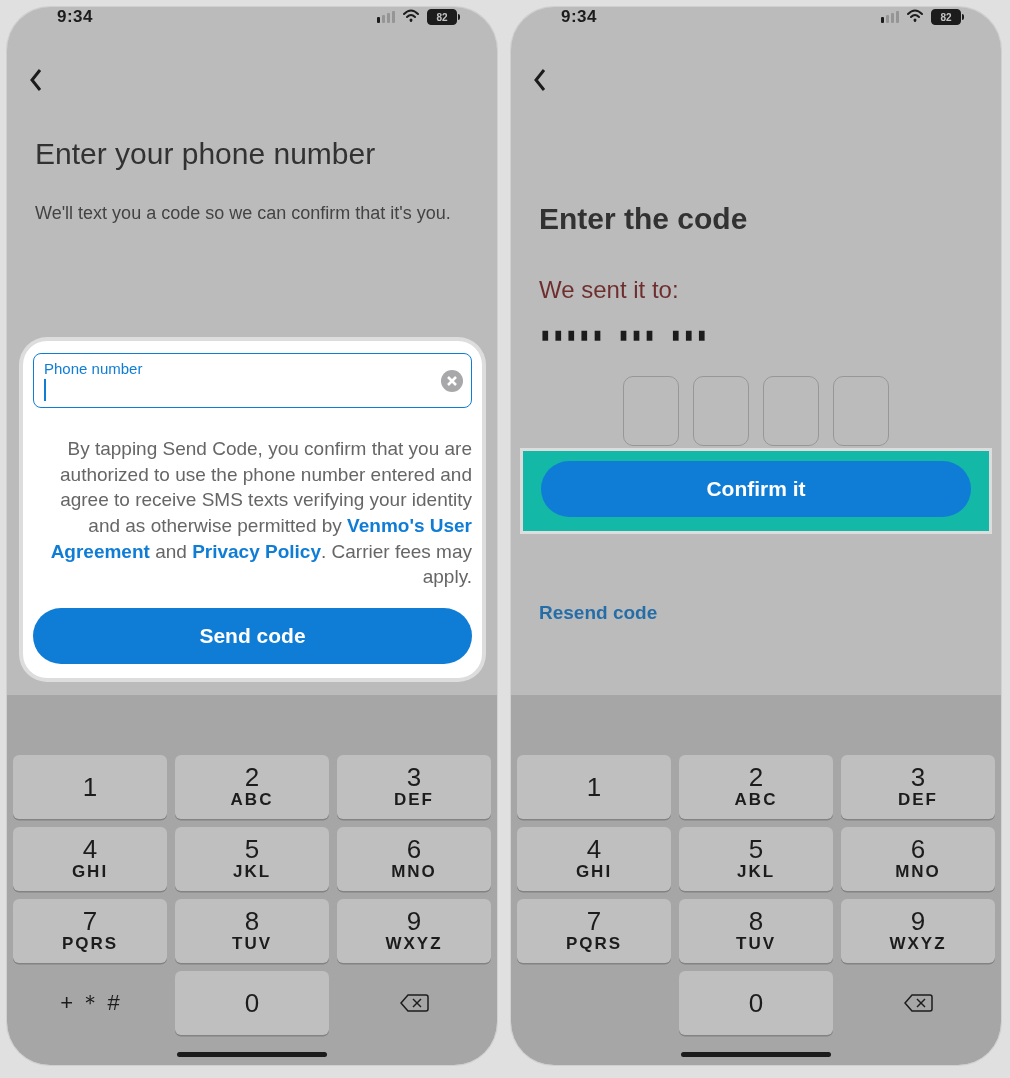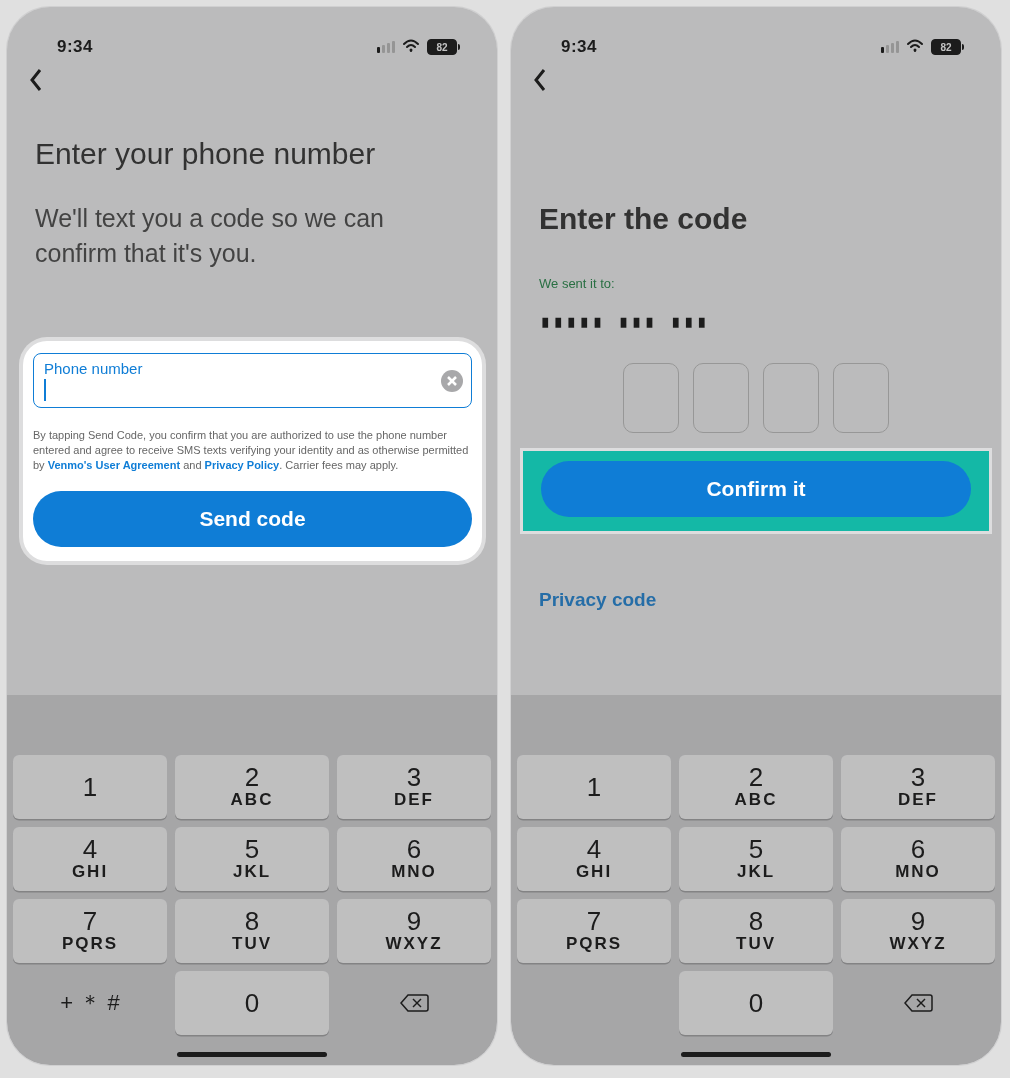--- a/index.html
+++ b/index.html
@@ -24,21 +24,21 @@
   .dim-overlay {
     position: absolute;
     inset: 0;
     background: rgba(80,80,80,0.35);
     pointer-events: none;
     z-index: 50;
   }
   .status-bar {
     height: 50px;
     display: flex;
-    align-items: flex-end;
+    align-items: flex-start;
     justify-content: space-between;
     padding: 0 40px 0 50px;
     font-size: 17px;
     font-weight: 600;
     color: #000;
   }
   .status-left { letter-spacing: 0.5px; font-weight:600;}
   .status-right { display: flex; align-items: center; gap: 6px; }
   .sig-bars { display:flex; align-items:flex-end; gap:2px; }
   .sig-bars span { width:3px; background:#bbb; border-radius:1px; display:inline-block;}
@@ -56,44 +56,44 @@
     background:#000; color:#fff;
   }
   .battery::after {
     content:""; position:absolute; right:-4px; top:4px;
     width:2px; height:6px; background:#000; border-radius:0 2px 2px 0;
   }
   .nav-bar { height: 50px; display:flex; align-items:center; padding: 0 20px; }
   .back-chev svg { width: 18px; height: 26px; stroke:#000; stroke-width:3; fill:none; }
   .content { padding: 30px 28px 0 28px; text-align:left; }
   .page-title { font-size: 30px; font-weight:500; color:#222; margin-bottom: 30px; }
-  .page-subtitle { font-size: 25px; color:#3c3c3c; line-height:1.4; }
+  .page-subtitle { font-size: 18px; color:#3c3c3c; line-height:1.4; }
   .page-title2 { font-size: 30px; font-weight:700; color:#222; margin-top:65px; margin-bottom: 40px; }
-  .sent-to { font-size:13px; color:#15803d; margin-bottom:18px;}
+  .sent-to { font-size:24px; color:#7f1d1d; margin-bottom:18px;}
   .obscured { font-family: monospace; font-size:20px; letter-spacing:1px; font-weight:700; color:#000; filter: blur(0.7px); transform: scaleY(0.85);}
   .code-boxes { display:flex; justify-content:center; gap:14px; margin-top:30px;}
   .code-box { width:56px; height:70px; border:1.5px solid #bdbdbd; border-radius:10px; background:transparent;}
   .resend-link { color:#0f7dd6; font-weight:600; font-size:19px; margin-top:36px; display:inline-block;}
   
   .highlight-box-1 {
     position: absolute;
     left: 16px; right: 15px;
     top: 334px;
     background: #fff;
     border-radius: 24px;
     padding: 12px 10px 14px 10px;
     z-index: 100;
     box-shadow: 0 0 0 4px rgba(255,255,255,0.5);
   }
   .phone-input-wrap { border:1.5px solid #0f7dd6; border-radius:8px; padding:6px 10px 6px 10px; position:relative;}
   .phone-label { color:#0f7dd6; font-size:15px; }
   .phone-input-wrap .caret { width:2px; height:22px; background:#0f7dd6; margin-top:2px;}
   .clear-btn { position:absolute; right:8px; top:50%; transform:translateY(-50%); width:22px; height:22px; border-radius:50%; background:#a8a8aa; display:flex; align-items:center; justify-content:center;}
   .clear-btn svg { width:12px; height:12px; stroke:#fff; stroke-width:2.5;}
-  .disclaimer { font-size:11px; color:#666; line-height:1.35; margin-top:20px; text-align:left;}
+  .disclaimer { font-size:19px; color:#666; line-height:1.35; margin-top:28px; text-align:right;}
   .disclaimer .link { color:#0f7dd6; font-weight:600;}
   .primary-btn { width:100%; background:#0f7dd6; color:#fff; font-size:21px; font-weight:600; border:none; border-radius:30px; padding:16px 0; margin-top:18px;}
   
   .highlight-box-2 {
     position: absolute;
     left: 12px; right: 12px;
     top: 444px;
     background: #14b8a6;
     padding: 10px 18px 14px 18px;
     z-index: 100;
@@ -263,21 +263,21 @@
     <h1 class="page-title2">Enter the code</h1>
     <p class="sent-to">We sent it to:</p>
     <p class="obscured">▮▮▮▮▮ ▮▮▮ ▮▮▮</p>
     <div class="code-boxes">
       <div class="code-box"></div>
       <div class="code-box"></div>
       <div class="code-box"></div>
       <div class="code-box"></div>
     </div>
     <div style="height:120px"></div>
-    <span class="resend-link">Privacy code</span>
+    <span class="resend-link">Resend code</span>
   </div>
 
   <div class="highlight-box-2">
     <button class="primary-btn">Confirm it</button>
   </div>
 
   <div class="keypad">
     <div class="input-strip"></div>
     <div class="key-grid">
       <div class="key">

